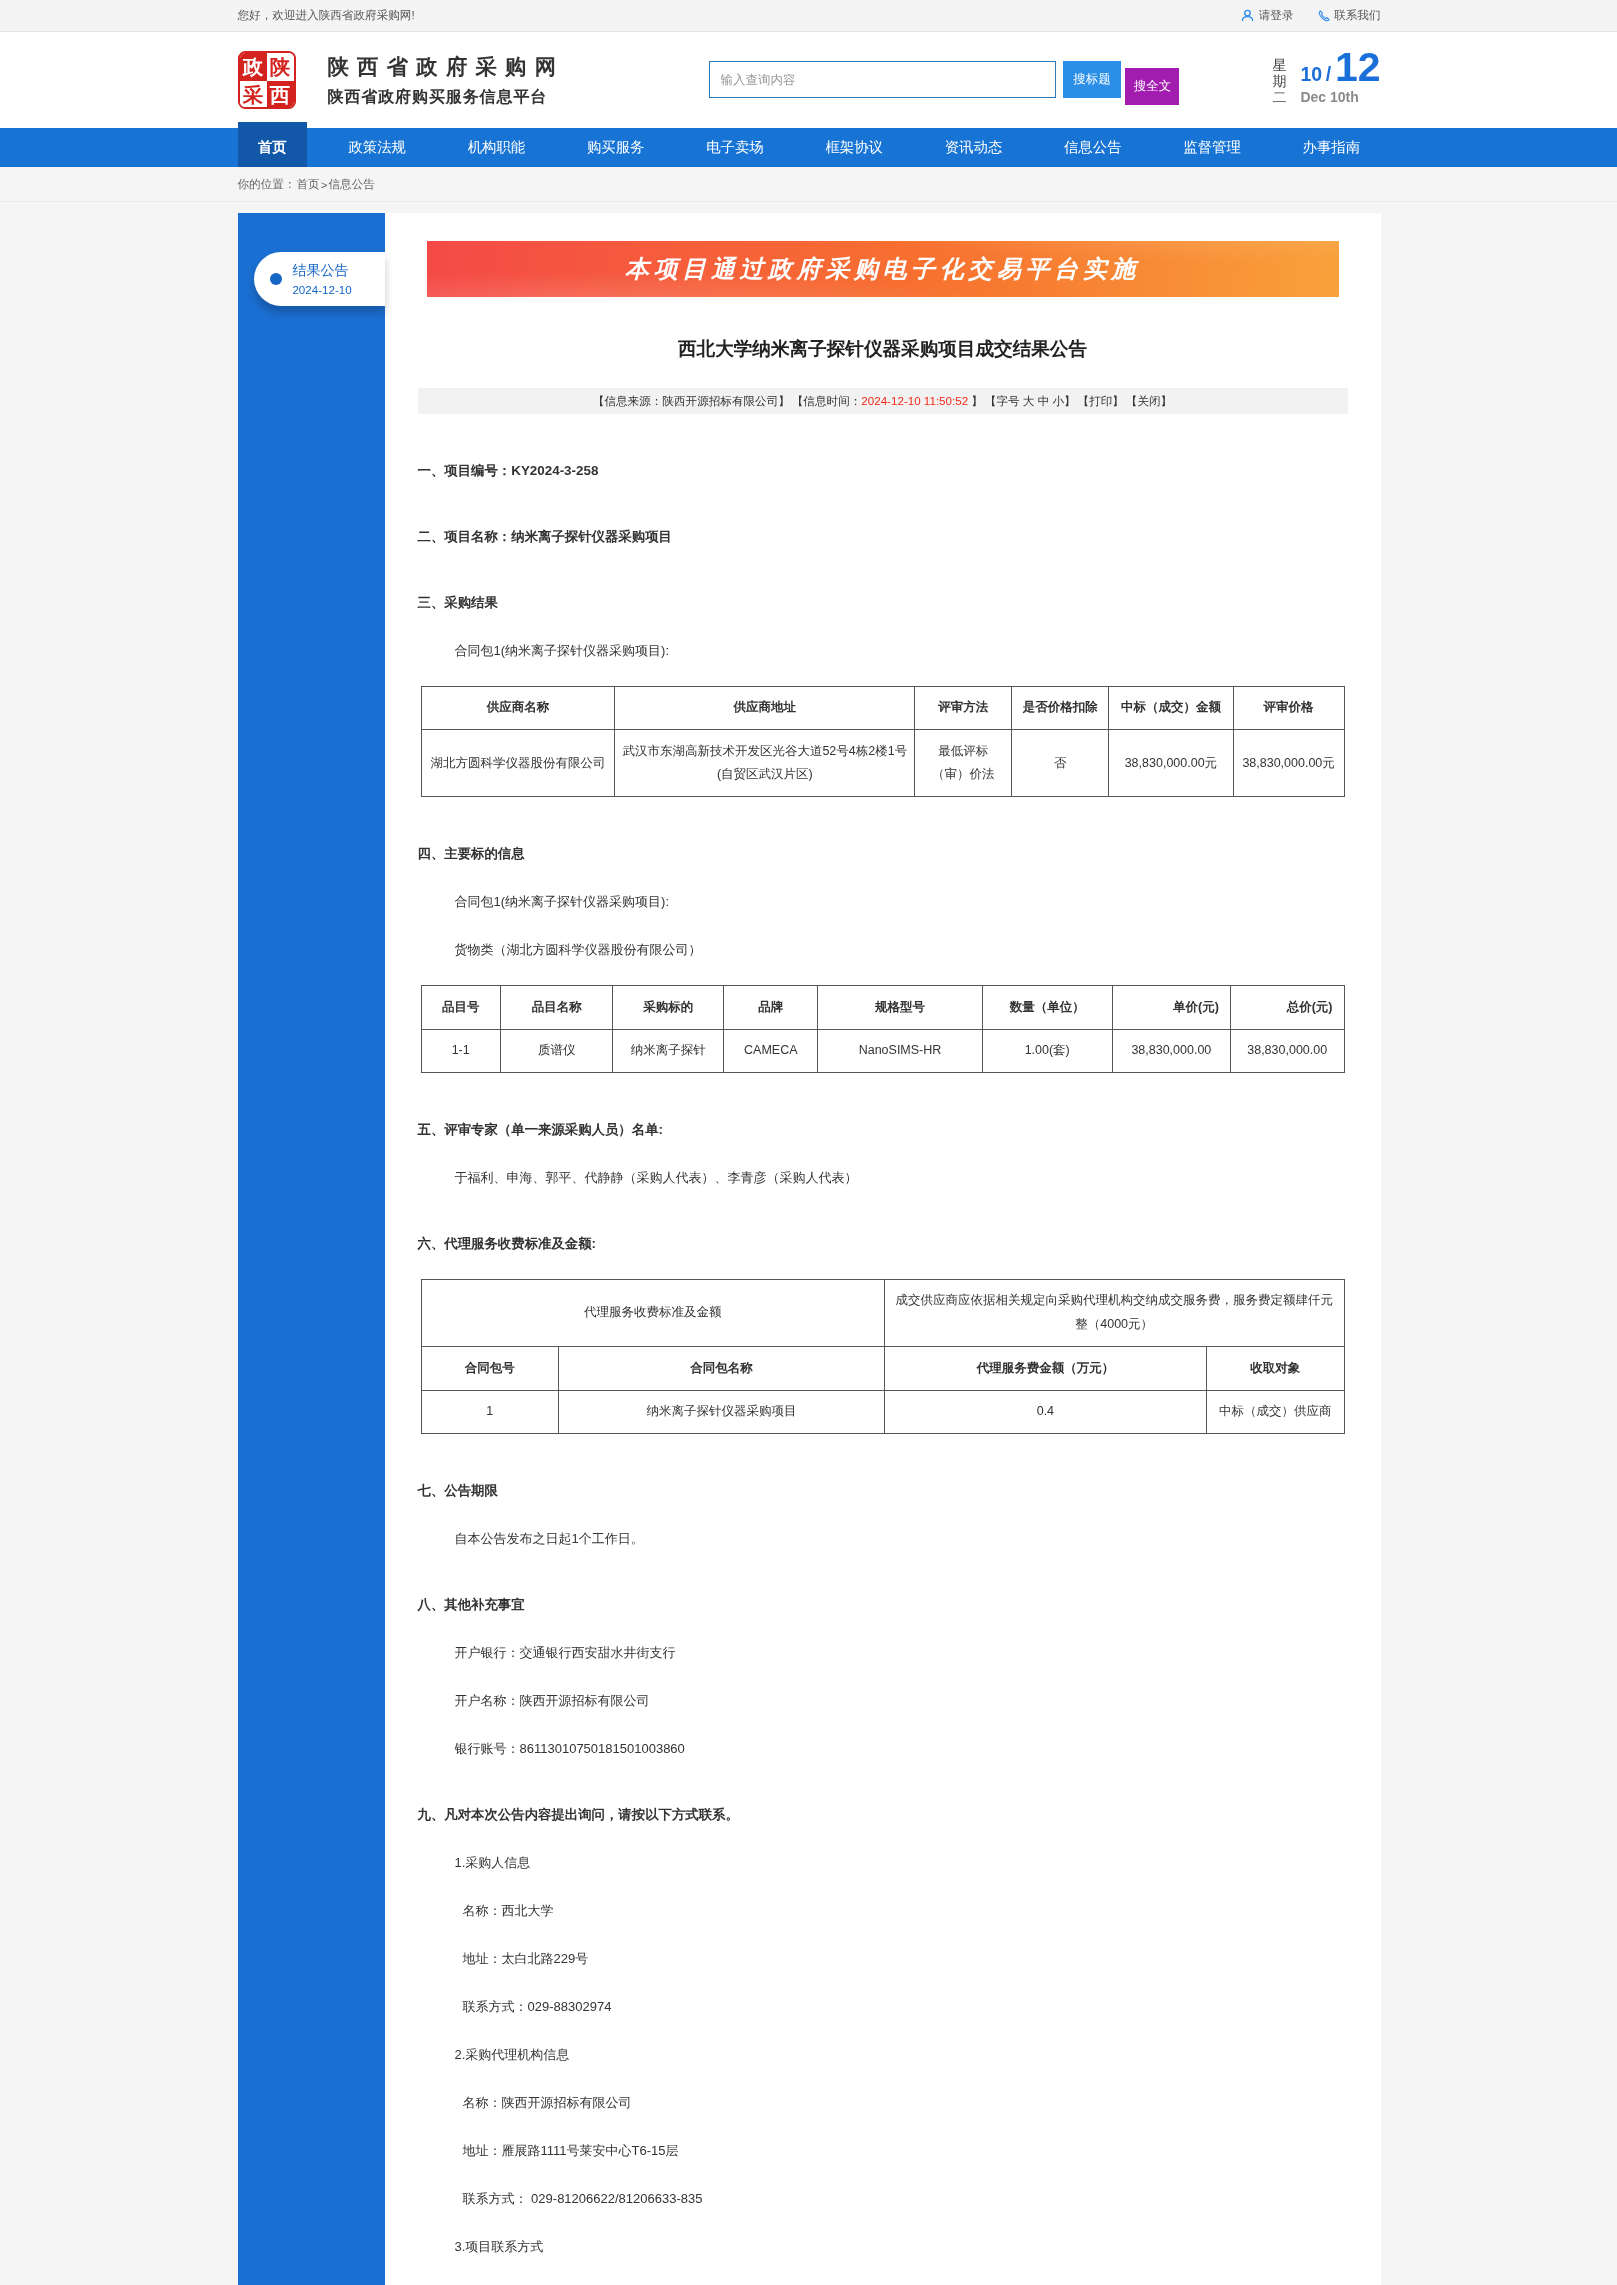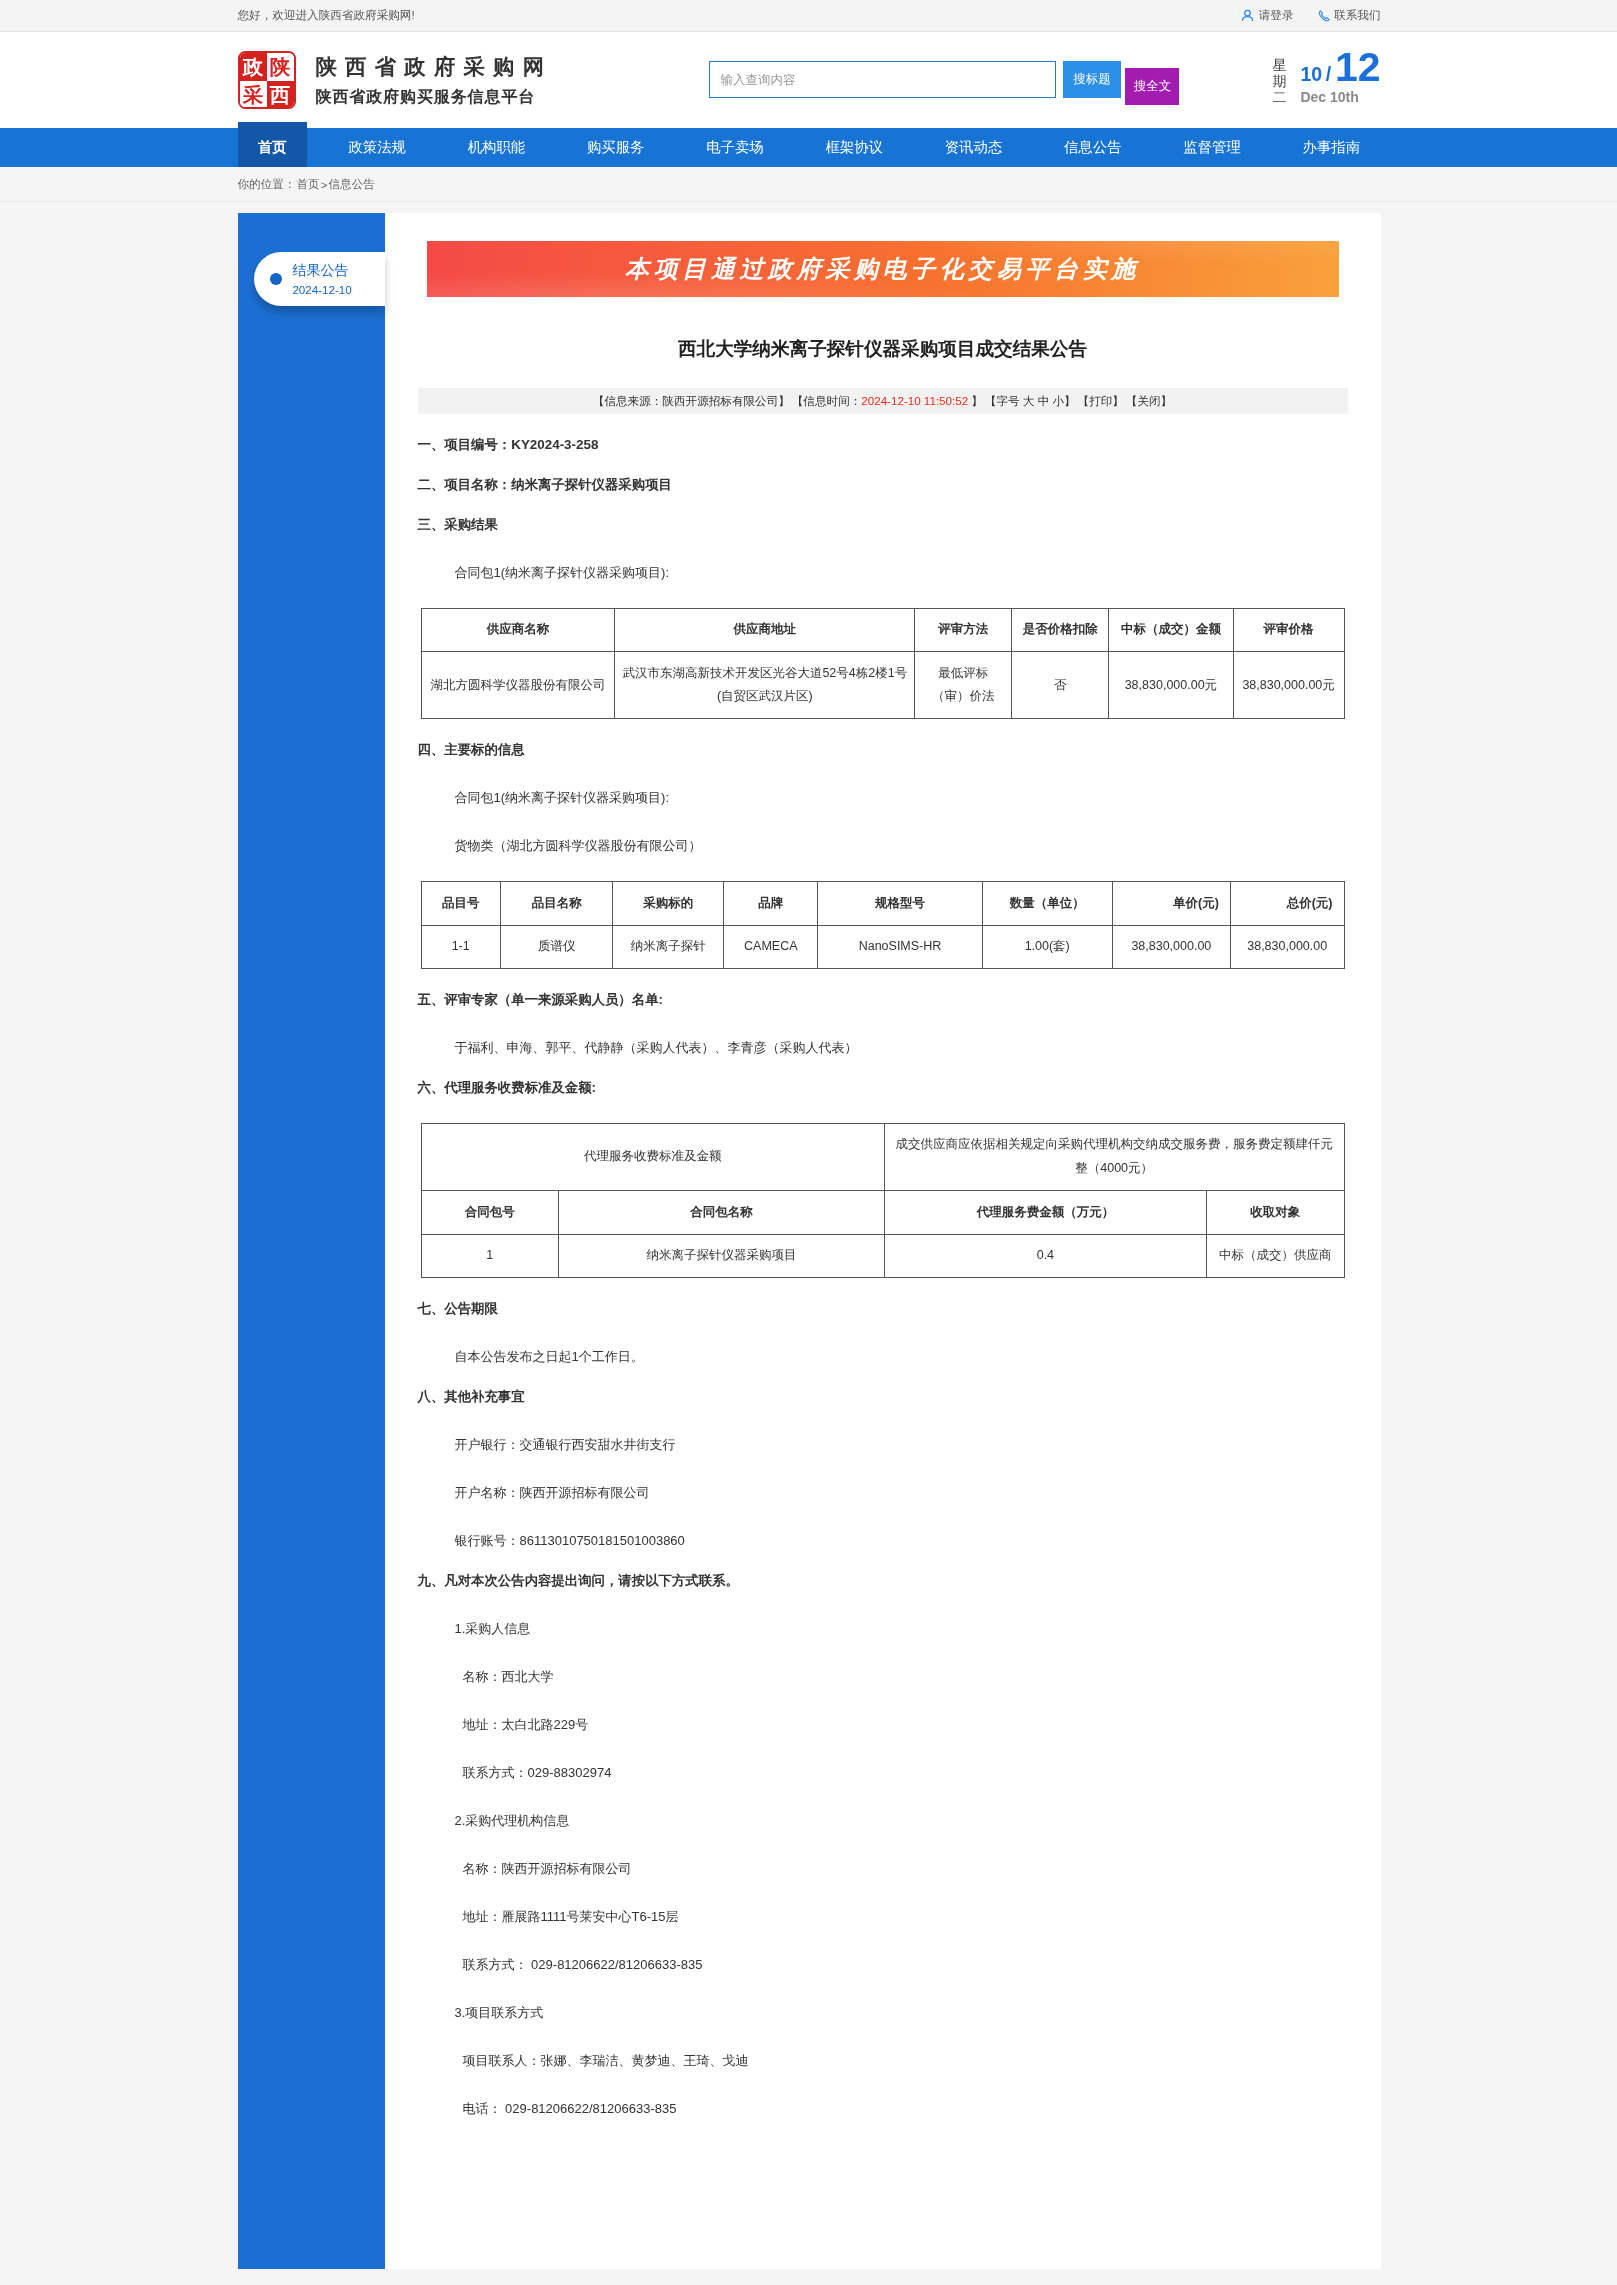--- a/index.html
+++ b/index.html
@@ -1,21 +1,21 @@
 <!DOCTYPE html>
 <html style="font-size:15px"><head>
 <meta charset="utf-8">
 <style>
   * { margin:0; padding:0; box-sizing:border-box; }
   body {
     font-family:"Liberation Sans","DejaVu Sans",sans-serif;
     background:#f5f5f5; color:#333;
   }
   .page { width:1618px; min-height:2286px; margin:0 auto; display:flex; flex-direction:column; background:#f5f5f5; }
-  .inner { width:1143px; margin:0 auto; }
+  .inner { width:1143px; margin:0 auto;gap:12px; }
 
   
   .topbar { height:32px; background:#f4f4f4; border-bottom:0.9px solid #e6e6e6; }
   .topbar .inner { height:100%; display:flex; align-items:center; justify-content:space-between; font-size:11.6px; color:#555; }
   .topbar-right { display:flex; align-items:center; gap:24px; }
   .tb-link { display:flex; align-items:center; gap:4.6px; color:#555; cursor:pointer; }
   .tb-ico svg { display:block; }
 
   
   .header { background:#fff; }
@@ -67,21 +67,21 @@
       radial-gradient(90% 150% at 85% -30%, rgba(255,255,255,.15) 0 1%, transparent 45%),
       linear-gradient(95deg,#f44a47 0%,#f7712f 55%,#f9a13b 100%);
     color:#fff; font-size:24px; font-weight:bold; font-style:italic; letter-spacing:4.6px;
     display:flex; align-items:center; justify-content:center; }
   .article-title { text-align:center; font-size:18.6px; font-weight:bold; color:#222; margin-top:39px; }
   .meta-bar { margin-top:26px; background:#f2f2f2; height:26px; display:flex; align-items:center; justify-content:center;
     font-size:11.6px; color:#333; gap:1.9px; }
   .meta-bar .red { color:#f22b18; }
   .meta-bar .clickable { cursor:pointer; }
 
-  .section-h { font-size:13.4px; font-weight:bold; color:#333; margin-top:22px; }
+  .section-h { font-size:13.4px; font-weight:bold; color:#333; margin-top:48px; }
   .para { font-size:13px; color:#333; margin:30px 0 0 37px; }
   .para-2 { margin-left:45px; }
 
   table.dt { border-collapse:collapse; width:924px; margin:26px auto 0; table-layout:fixed; }
   table.dt th, table.dt td { border:0.9px solid #555; font-size:12.5px; color:#333; text-align:center; padding:9.3px 5.6px; line-height:1.9; }
   table.dt th { font-weight:bold; }
   td.num-r { text-align:right; padding-right:11px; }
 </style>
 </head>
 <body>

